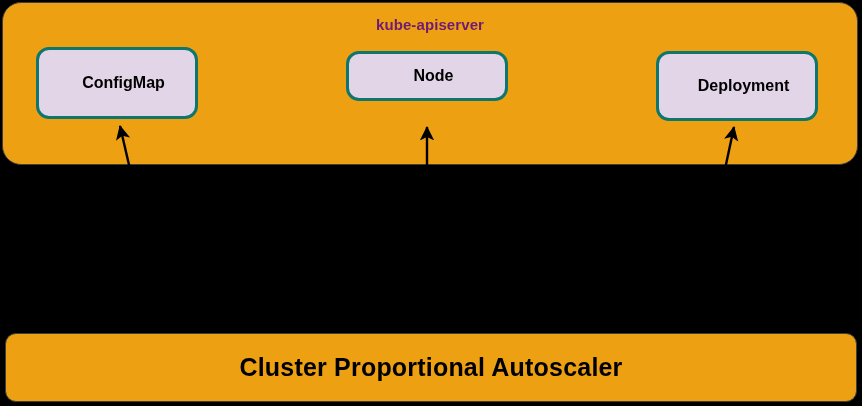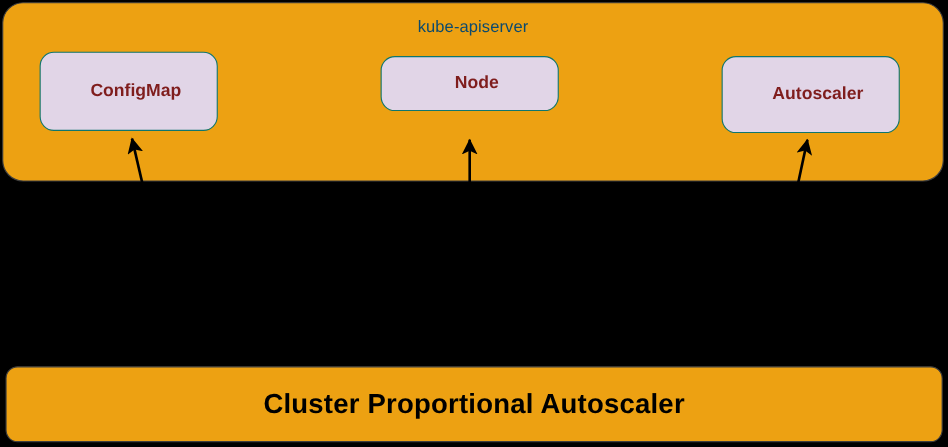--- a/index.html
+++ b/index.html
@@ -32,39 +32,39 @@
     border: 1px solid #3f3f3f;
     border-radius: 19px;
   }
   .apiserver-title {
     position: absolute;
     left: 0;
     top: 13px;
     width: 100%;
     text-align: center;
     font-size: 15px;
-    font-weight: normal;
-    color: #0c4a6e;
+    font-weight: bold;
+    color: #701a75;
     letter-spacing: 0.1px;
     line-height: 18px;
   }
 
   
   .resource-box {
     position: absolute;
     box-sizing: border-box;
     background: #E1D5E7;
-    border: 1px solid #0f766e;
+    border: 3px solid #0f766e;
     border-radius: 13px;
     display: flex;
     align-items: center;
     justify-content: center;
     font-size: 16px;
     font-weight: bold;
-    color: #7f1d1d;
+    color: #000000;
     padding-left: 13px;
   }
   .box-configmap  { left: 36px;  top: 47px; width: 162px; height: 72px; }
   .box-node       { left: 346px; top: 51px; width: 162px; height: 50px; }
   .box-deployment { left: 656px; top: 51px; width: 162px; height: 70px; }
 
   
   .connectors {
     position: absolute;
     left: 0;
@@ -107,21 +107,21 @@
 
   <div class="resource-box box-configmap">
     <span>ConfigMap</span>
   </div>
 
   <div class="resource-box box-node">
     <span>Node</span>
   </div>
 
   <div class="resource-box box-deployment">
-    <span>Autoscaler</span>
+    <span>Deployment</span>
   </div>
 
   <svg class="connectors" viewBox="0 0 862 406">
     <defs>
       <marker id="arrowhead" markerWidth="7" markerHeight="7" refX="5.6" refY="3" orient="auto">
         <path d="M0,0 L6,3 L0,6 L1.4,3 Z" fill="#000000"></path>
       </marker>
     </defs>
 
     <path d="M 168 333 L 120 126" stroke="#000000" stroke-width="2.4" fill="none" marker-end="url(#arrowhead)"></path>

